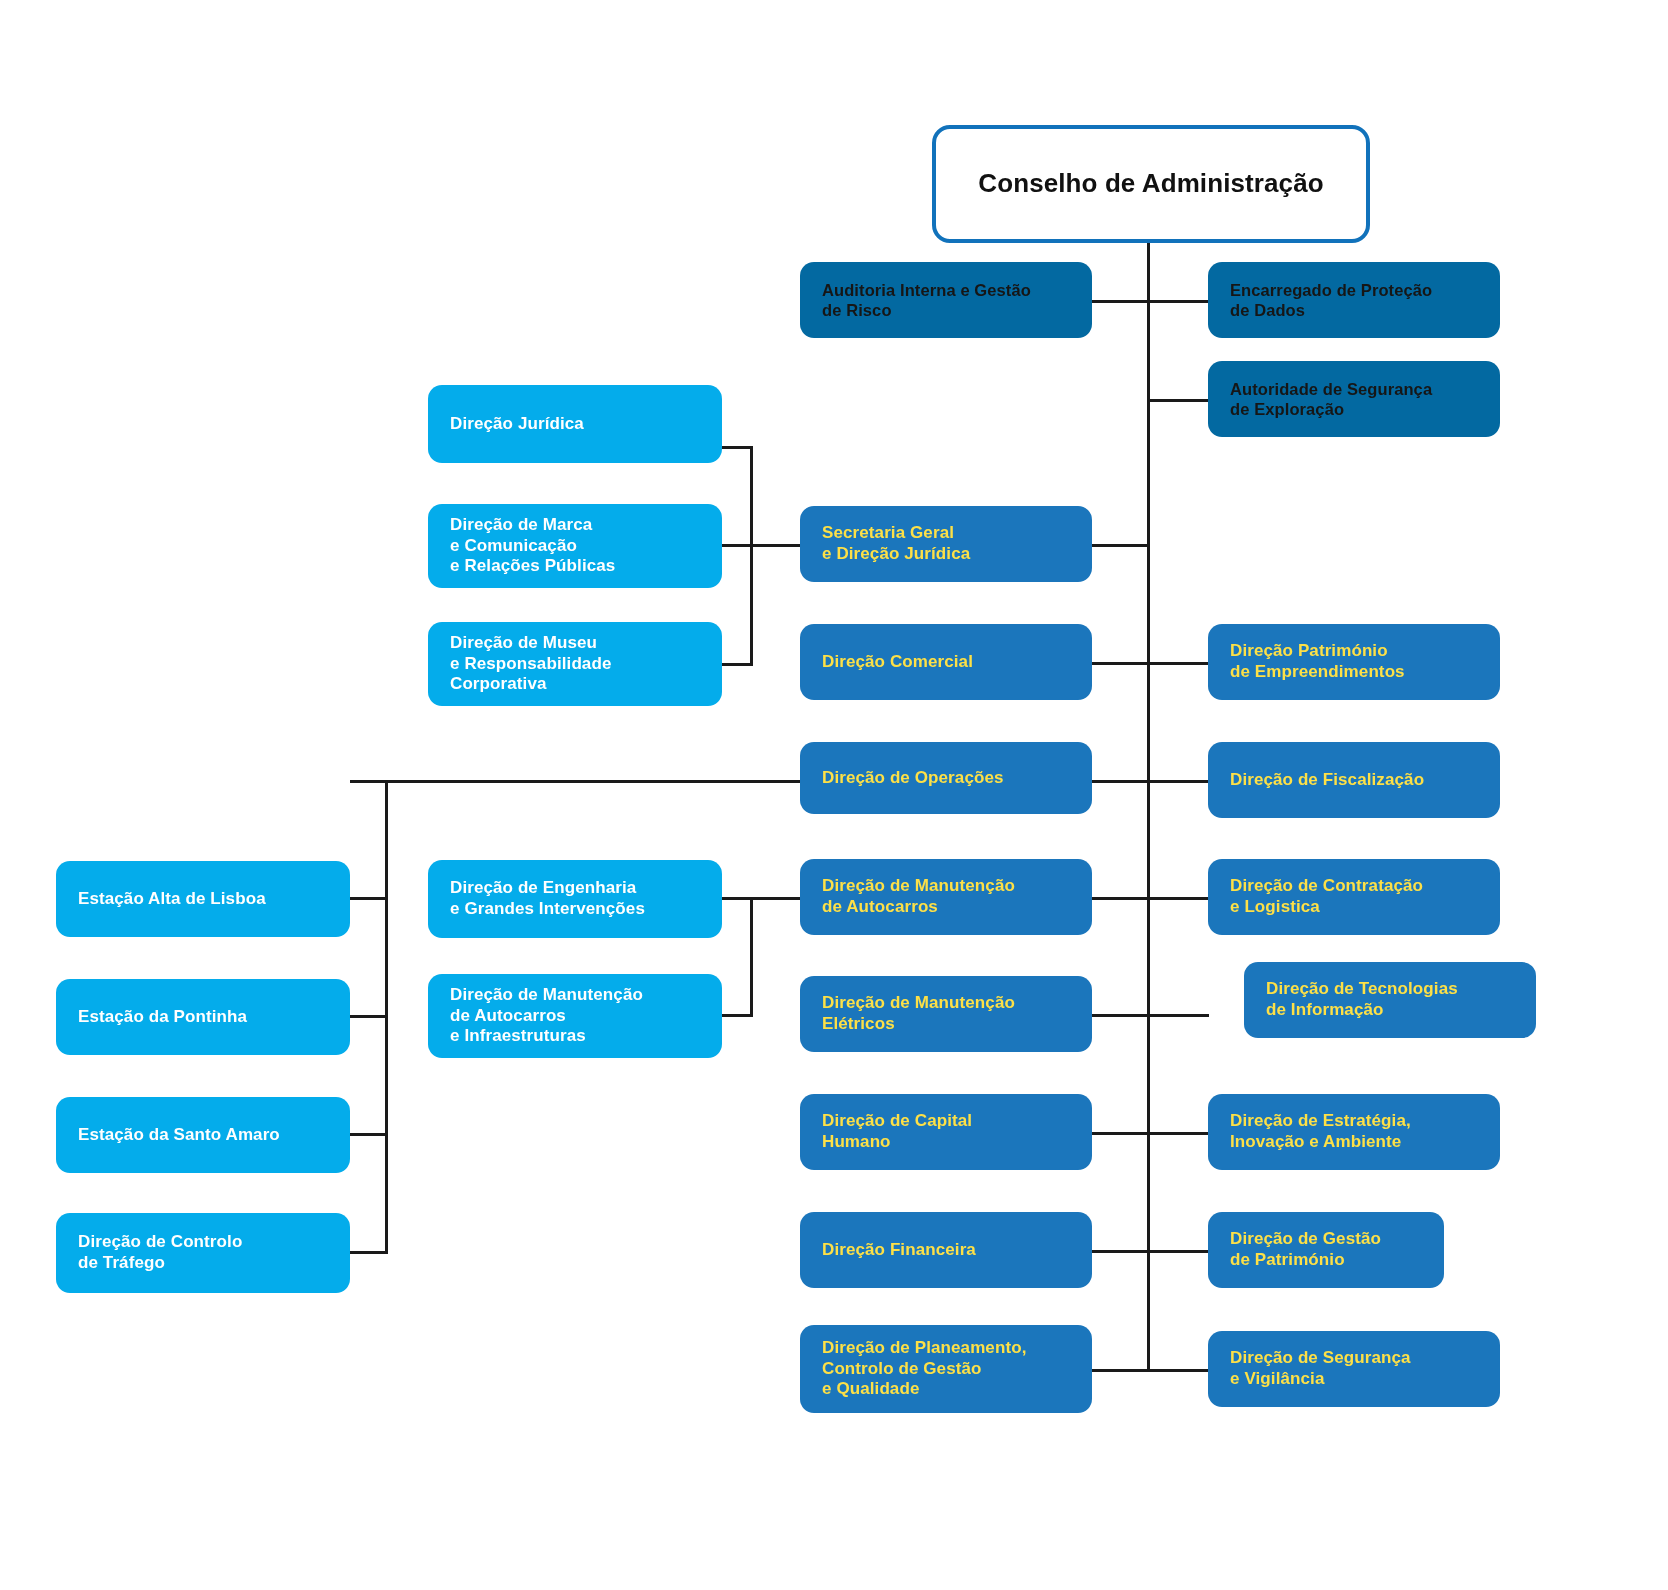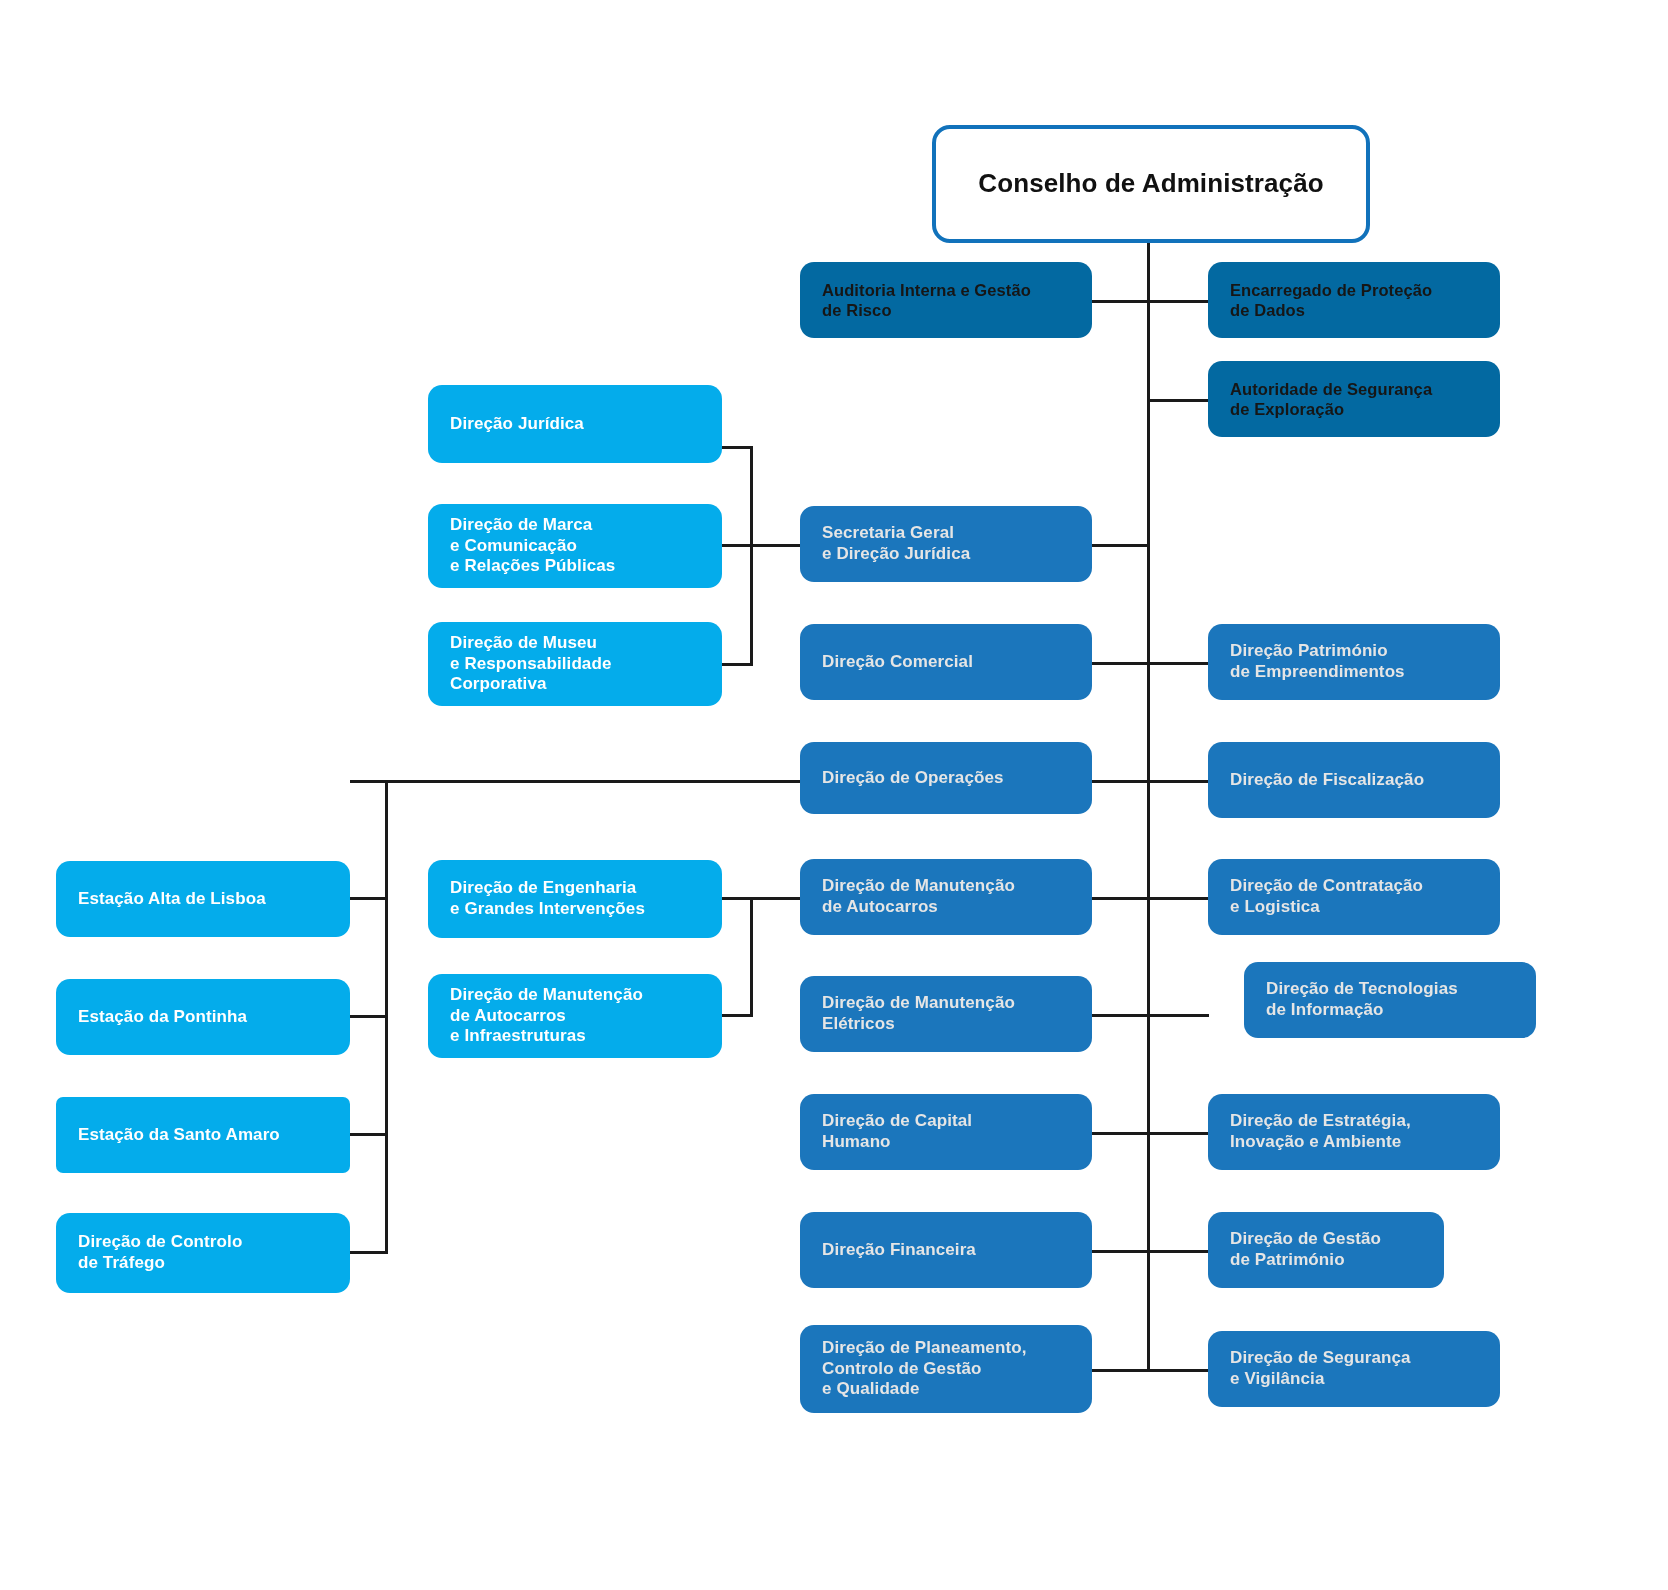--- a/index.html
+++ b/index.html
@@ -21,21 +21,21 @@
   .root{
     background:#ffffff;
     border:4px solid #1172bb;
     color:#111111;
     justify-content:center;
     font-size:26px;
     border-radius:18px;
     text-align:center;
   }
   .yellow{ background:#0369a1; color:#161616; font-size:16.5px; }
-  .dark  { background:#1b76bc; color:#e5e5e5; font-size:17px; }
+  .dark  { background:#1b76bc; color:#fde047; font-size:17px; }
   .light { background:#04aceb; color:#ffffff; font-size:17px; }
 
   .line{position:absolute;background:#1a1a1a;}
   .h{height:3px;}
   .v{width:3px;}
 </style>
 </head>
 <body>
 
 <div id="stage">
@@ -131,17 +131,17 @@
 Corporativa</div>
 
   <div class="node light" style="left:428px;top:860px;width:294px;height:78px;">Direção de Engenharia
 e Grandes Intervenções</div>
   <div class="node light" style="left:428px;top:974px;width:294px;height:84px;">Direção de Manutenção
 de Autocarros
 e Infraestruturas</div>
 
   <div class="node light" style="left:56px;top:861px;width:294px;height:76px;">Estação Alta de Lisboa</div>
   <div class="node light" style="left:56px;top:979px;width:294px;height:76px;">Estação da Pontinha</div>
-  <div class="node light" style="left:56px;top:1097px;width:294px;height:76px;border-radius:7px;">Estação da Santo Amaro</div>
+  <div class="node light" style="left:56px;top:1097px;width:294px;height:76px;">Estação da Santo Amaro</div>
   <div class="node light" style="left:56px;top:1213px;width:294px;height:80px;">Direção de Controlo
 de Tráfego</div>
 
 </div>
 
 </body></html>

